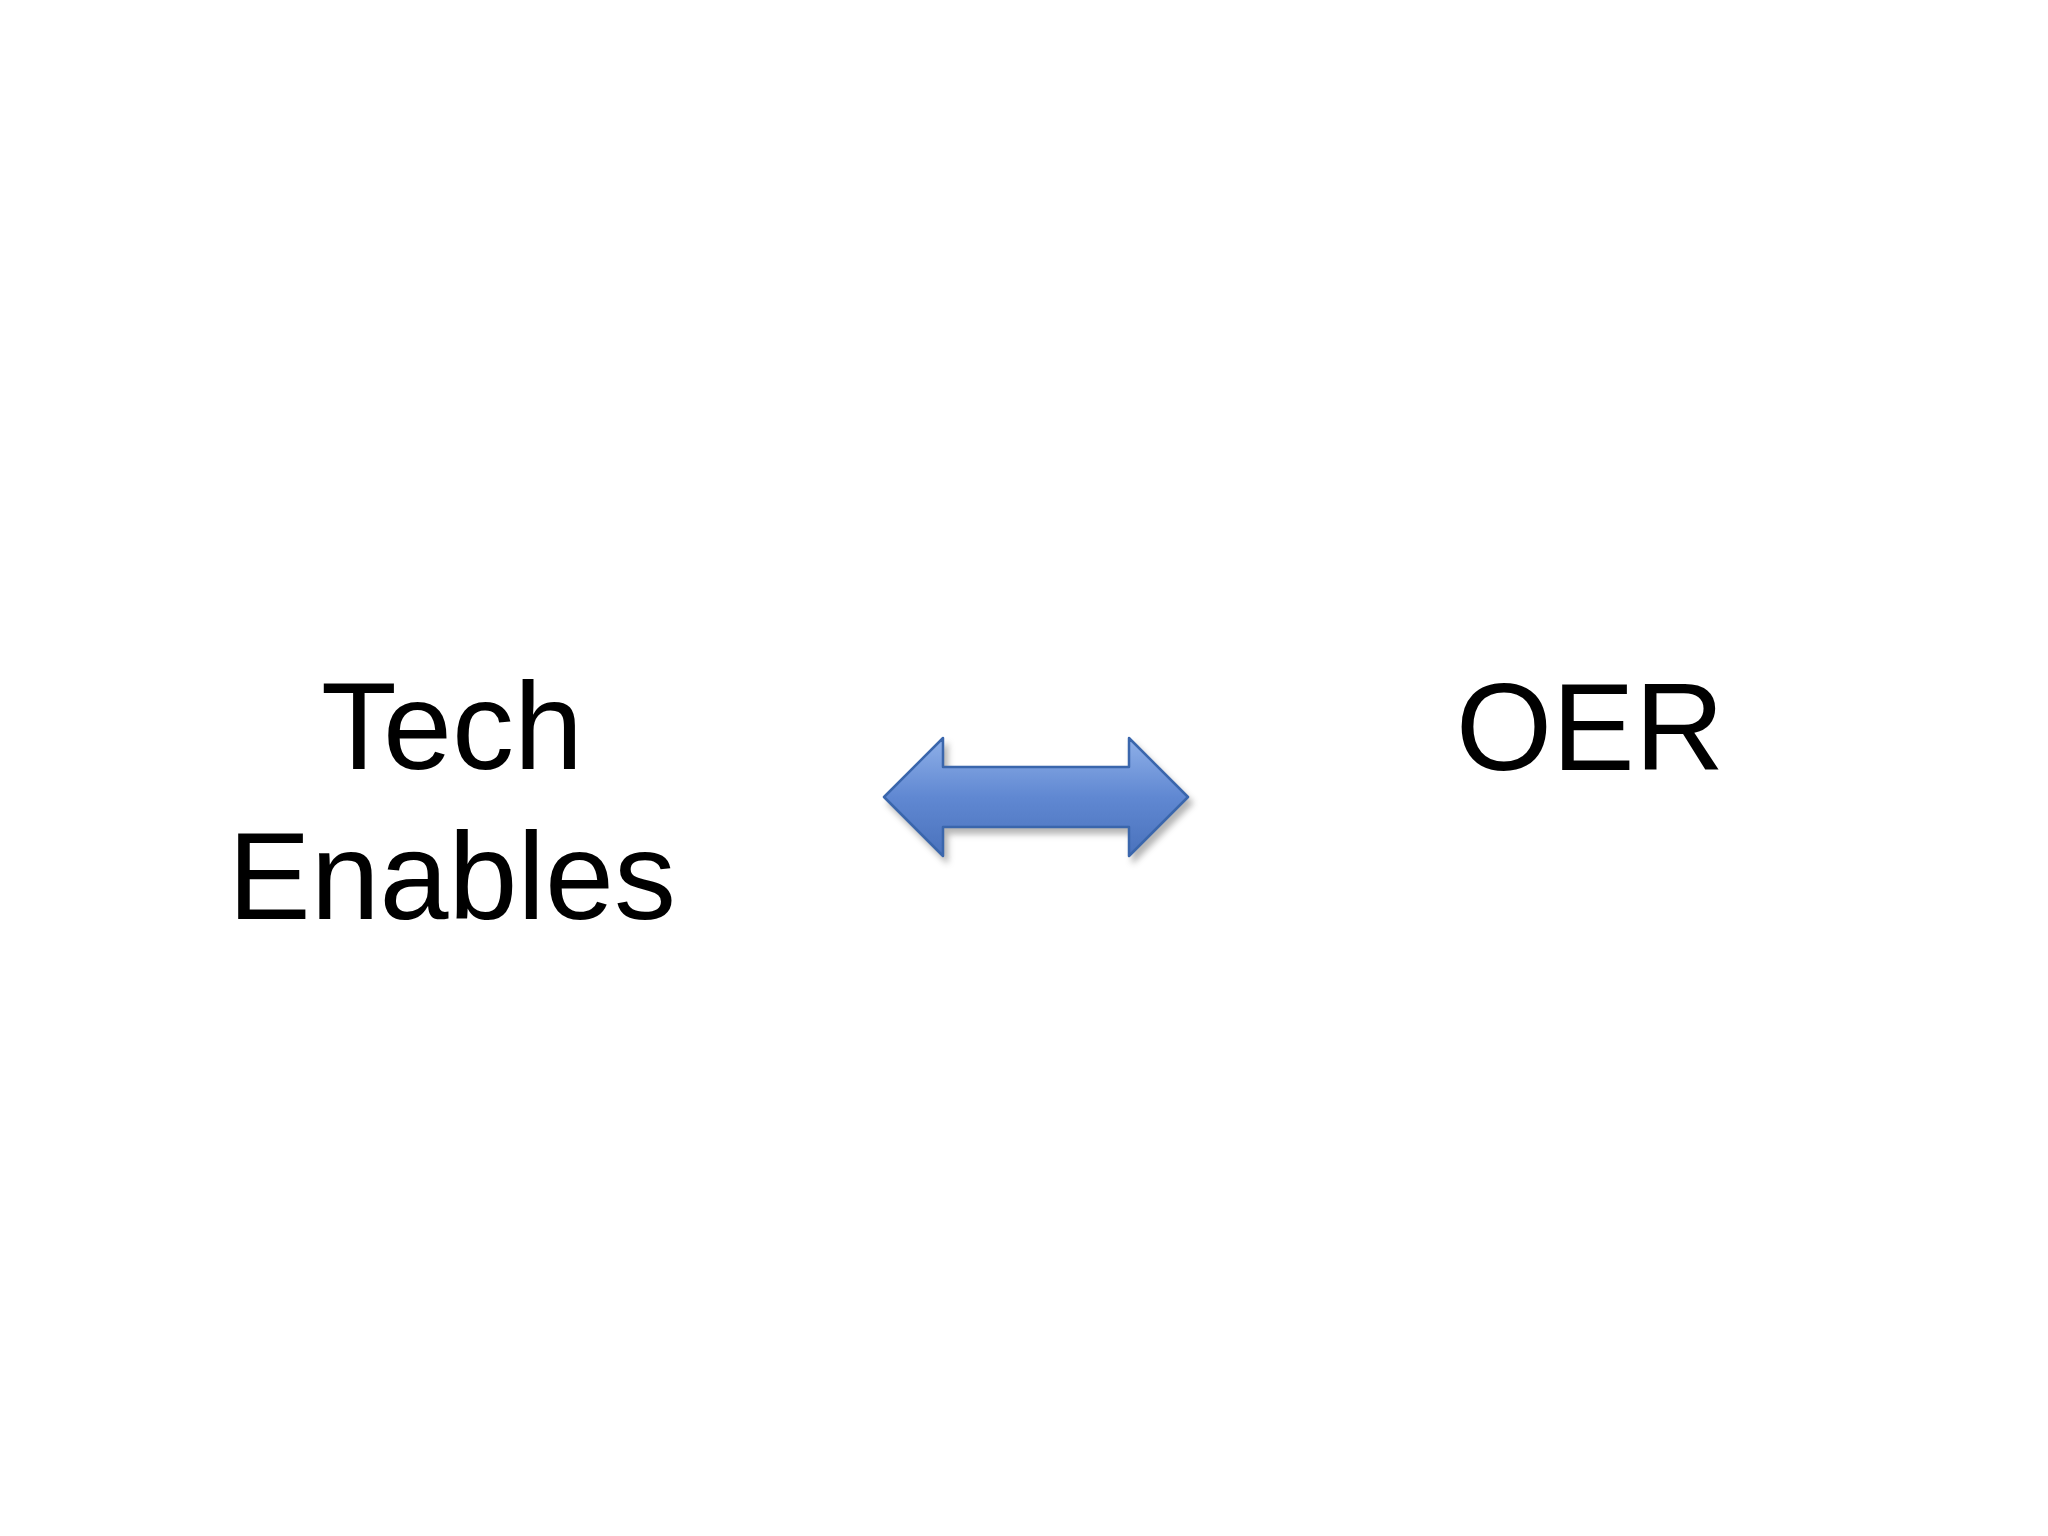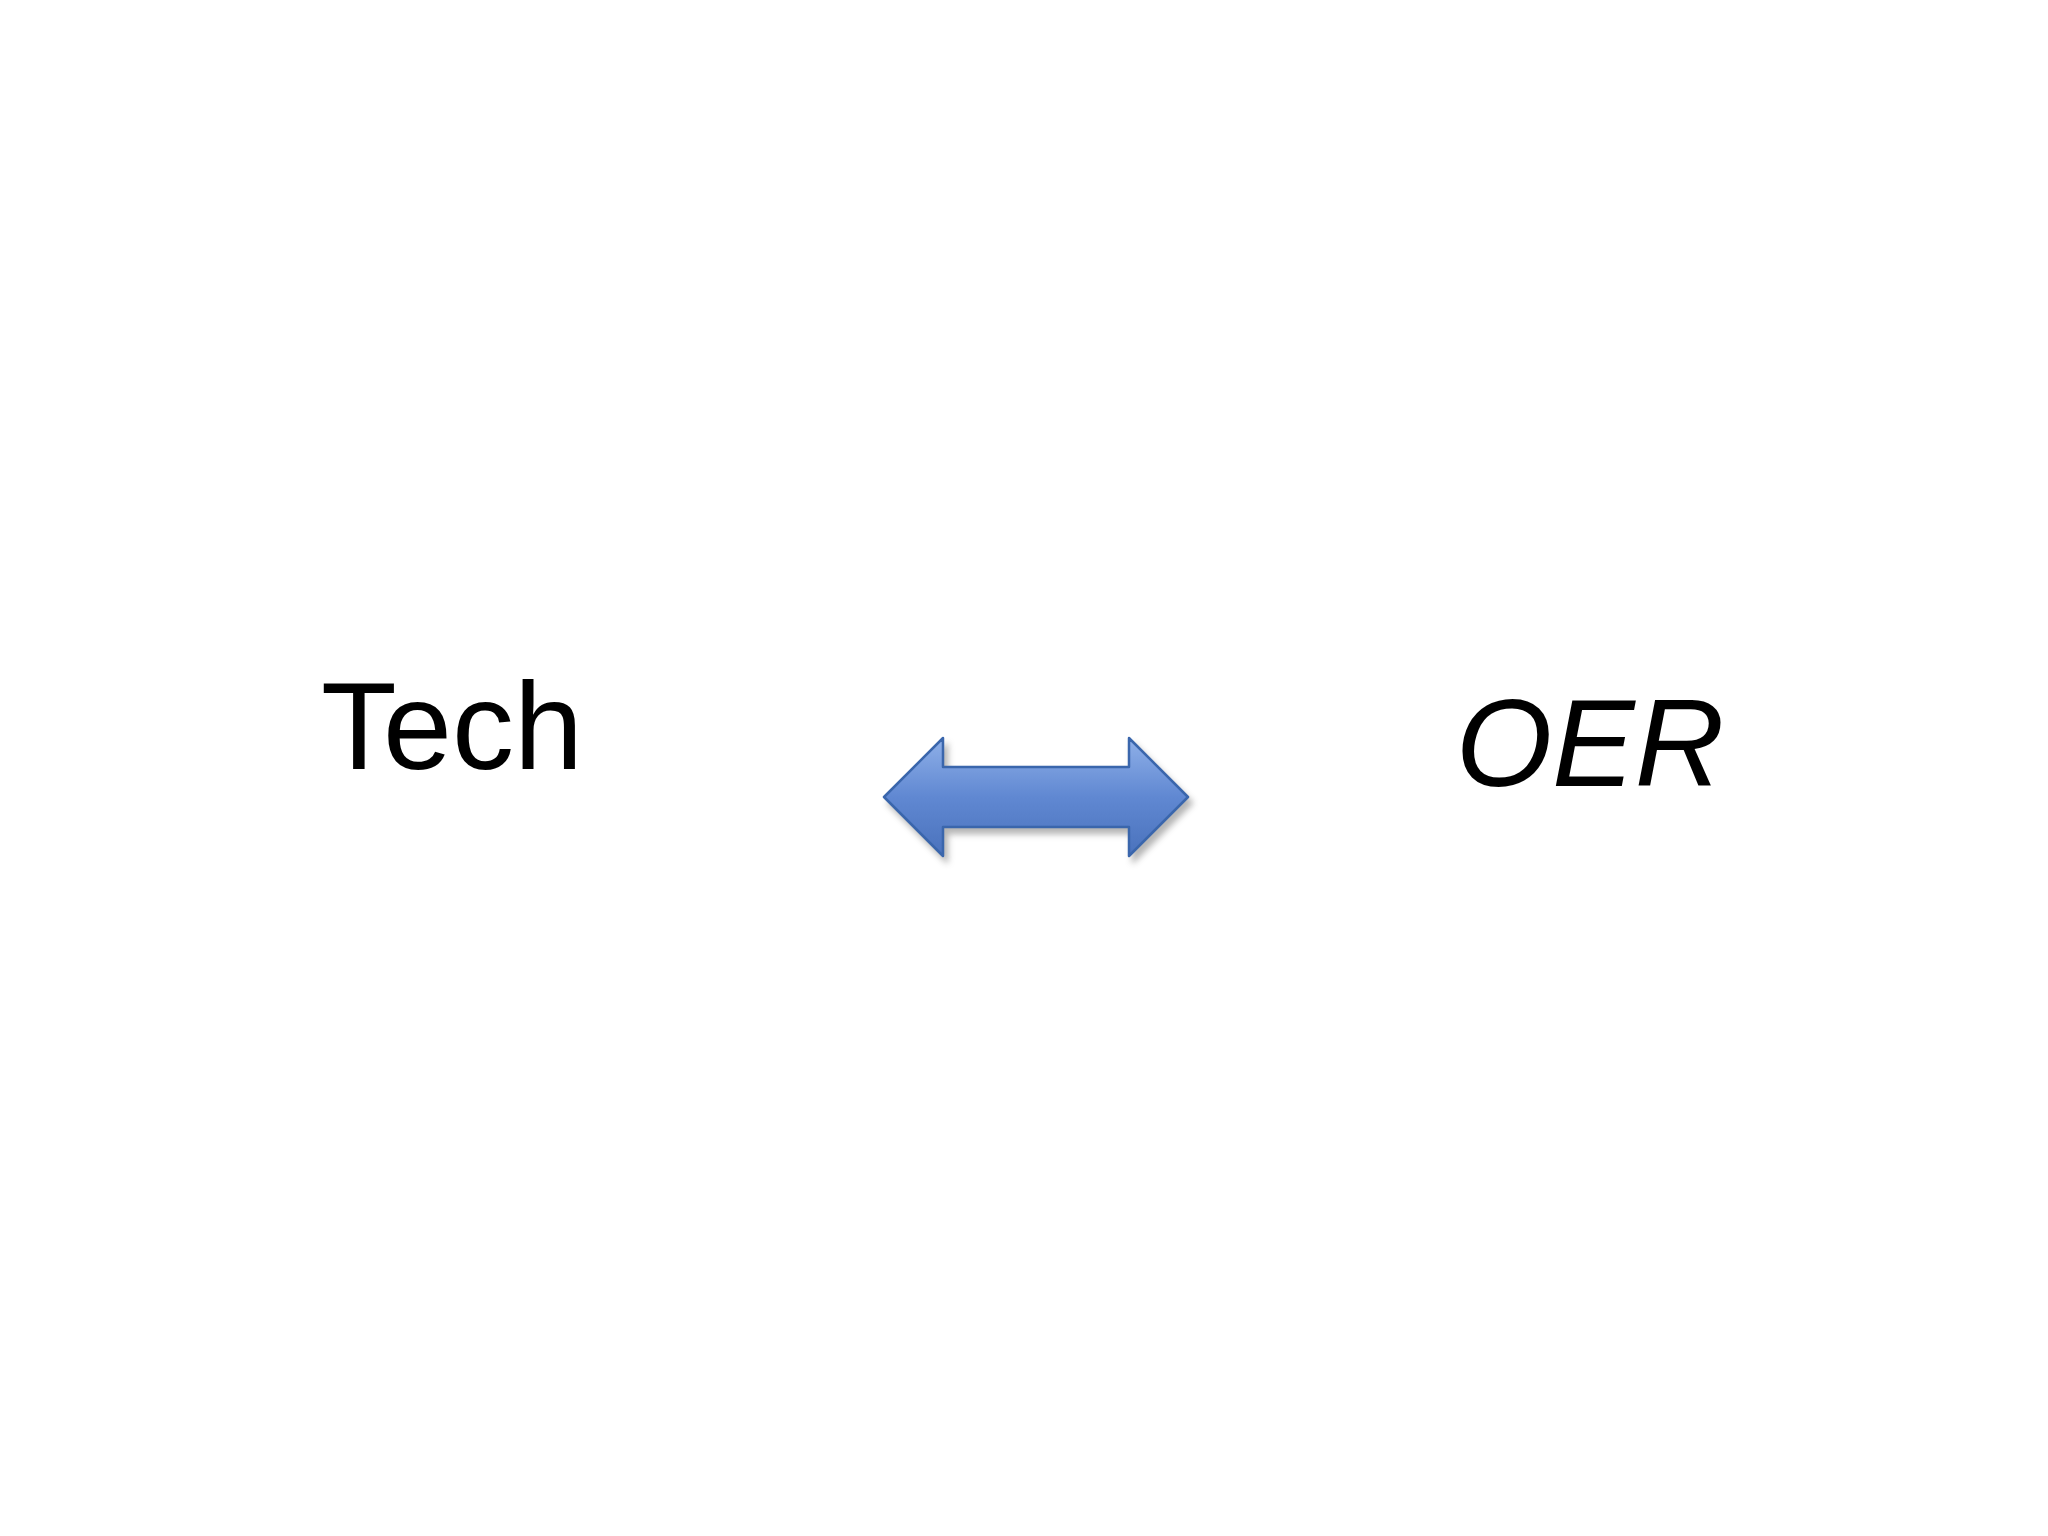--- a/index.html
+++ b/index.html
@@ -25,22 +25,21 @@
     font-weight: 400;
     letter-spacing: 0;
     white-space: nowrap;
   }
   .text-block.left {
     left: 152px;
     top: 651px;
   }
   .text-block.right {
     left: 1290px;
-    top: 668px;
-    font-style: italic;
+    top: 652px;
   }
   .arrow-wrap {
     position: absolute;
     left: 881px;
     top: 734px;
     width: 310px;
     height: 126px;
   }
   .arrow-wrap svg {
     display: block;
@@ -49,20 +48,21 @@
     filter: drop-shadow(4px 6px 3px rgba(90, 90, 90, 0.45));
   }
 </style>
 </head>
 <body>
 
 <div class="slide">
 
   <div class="text-block left">
     <div>Tech</div>
+    <div>Enables</div>
   </div>
 
   <div class="arrow-wrap">
     <svg viewBox="0 0 310 126" xmlns="http://www.w3.org/2000/svg">
       <defs>
         <linearGradient id="arrowGrad" x1="0" y1="0" x2="0" y2="1">
           <stop offset="0%" stop-color="#8FB0E8"></stop>
           <stop offset="50%" stop-color="#6088D2"></stop>
           <stop offset="100%" stop-color="#4A72BC"></stop>
         </linearGradient>

